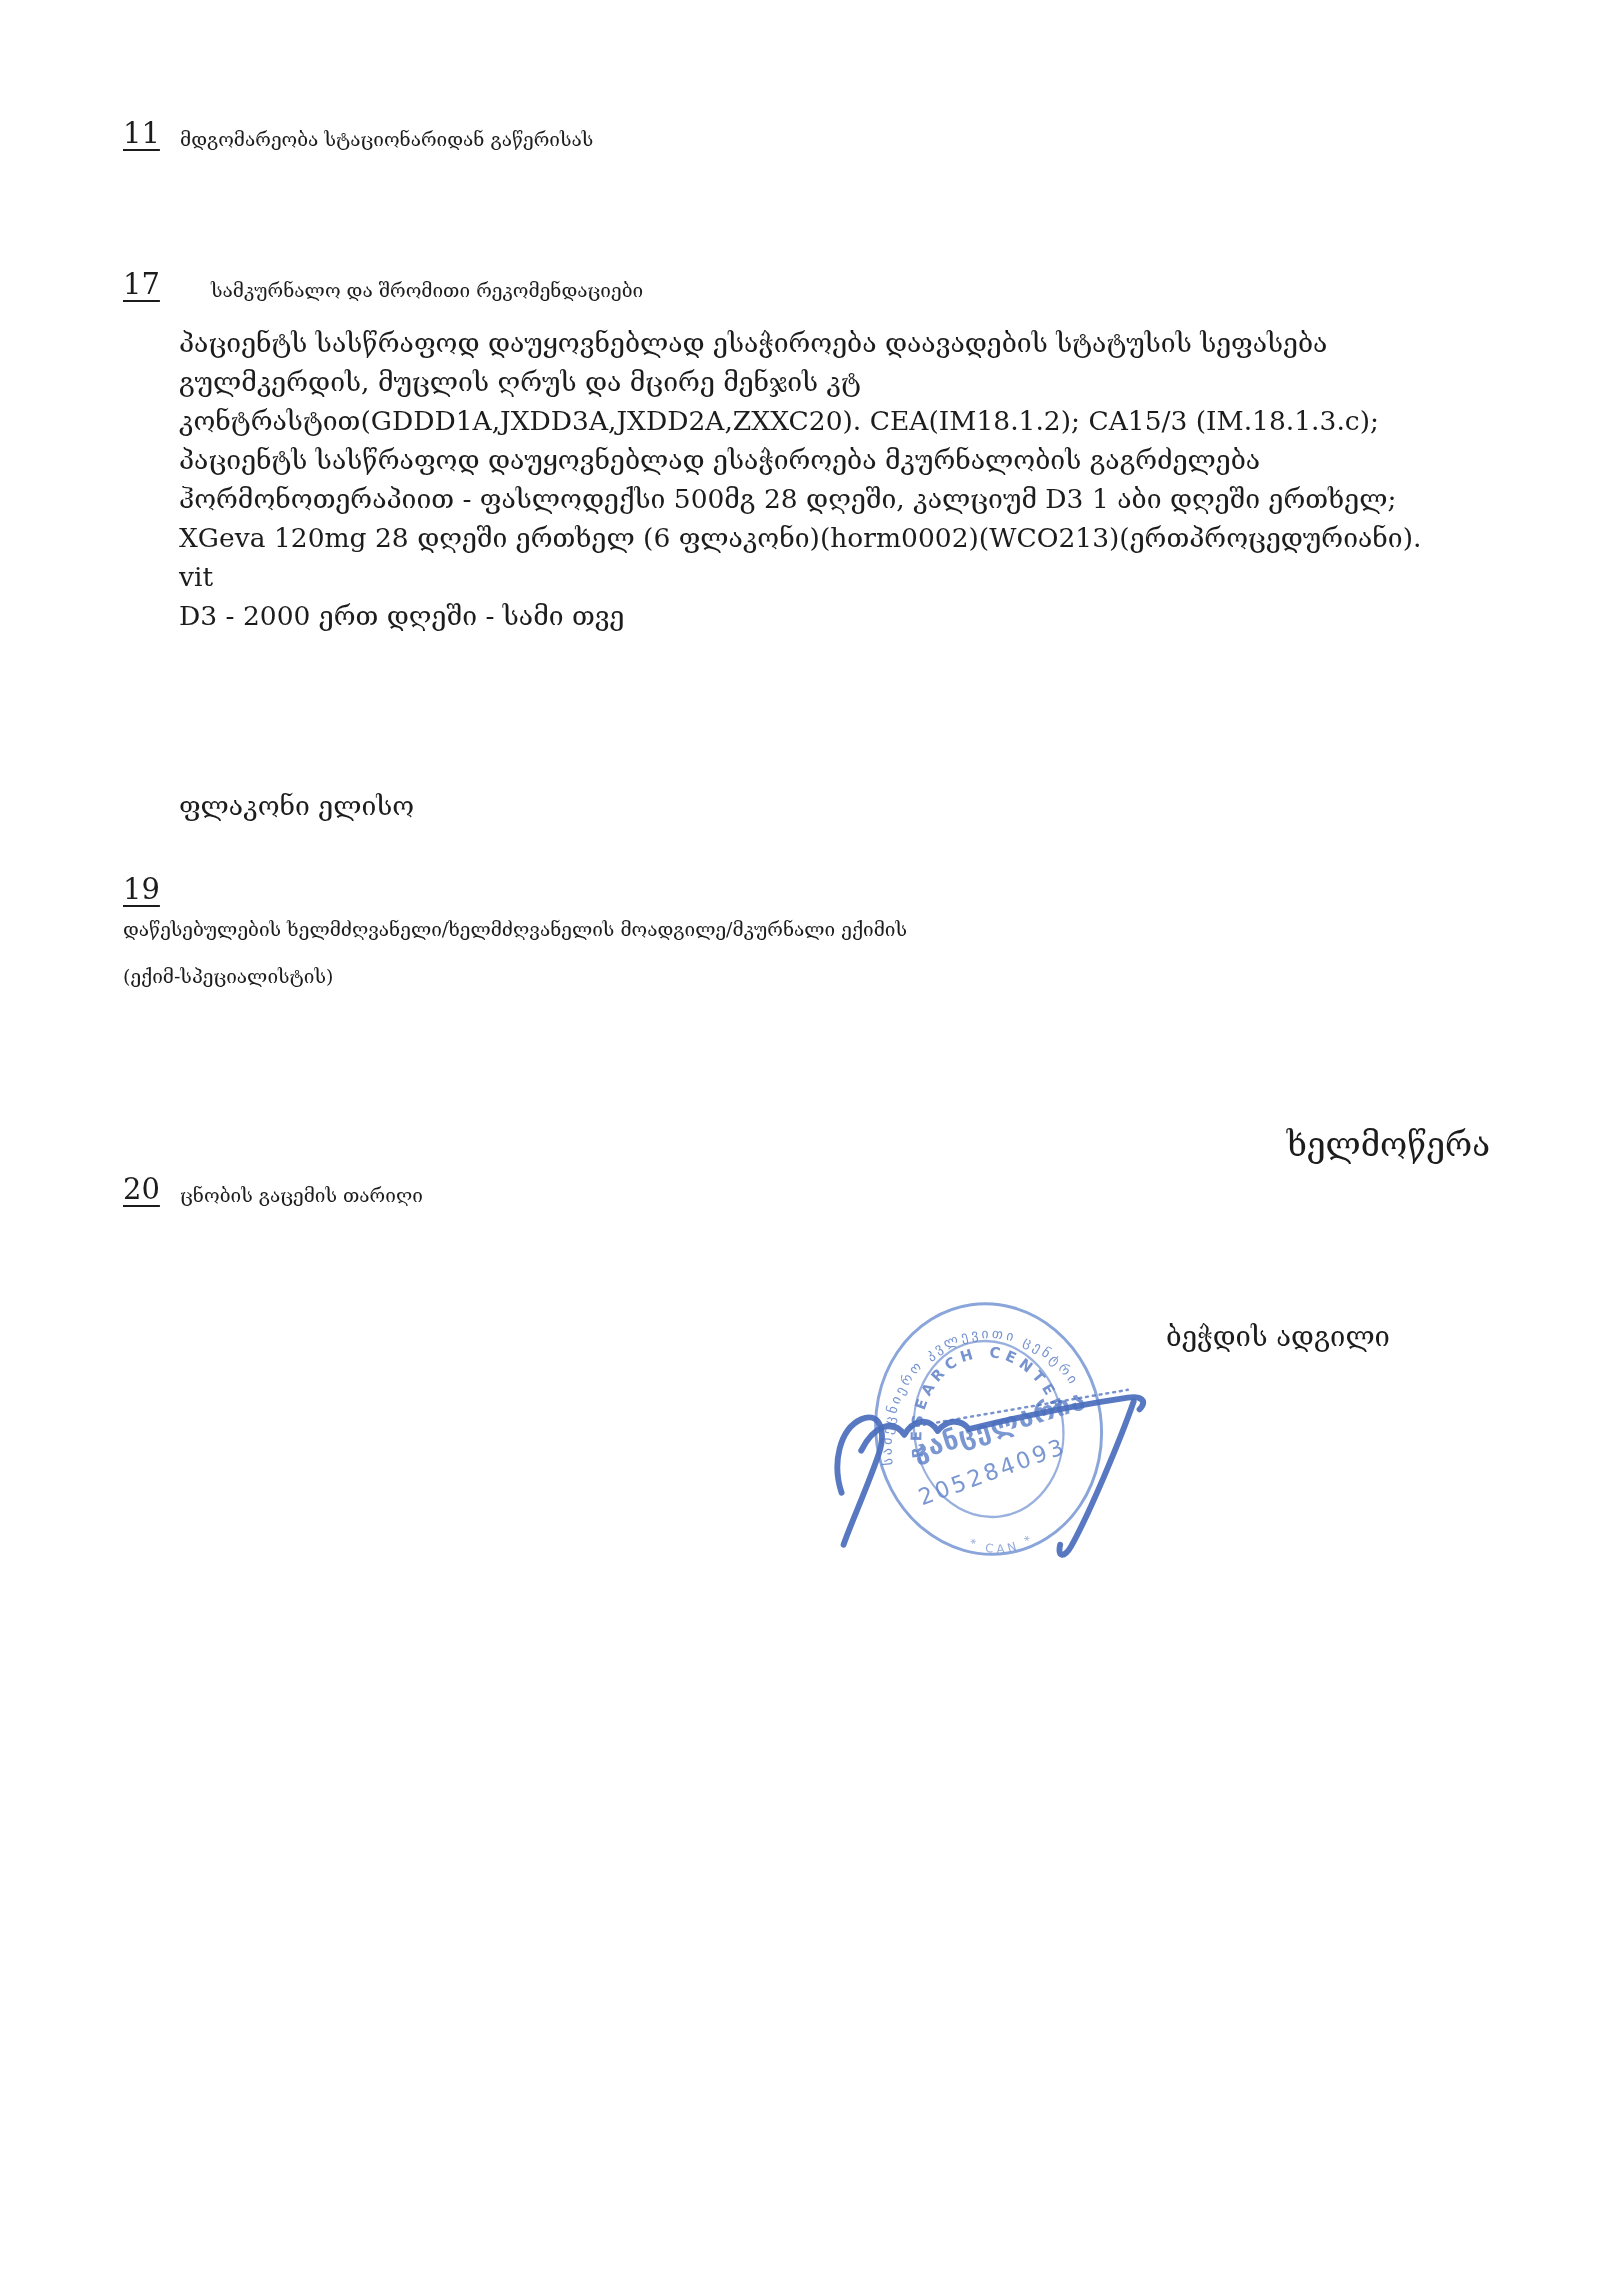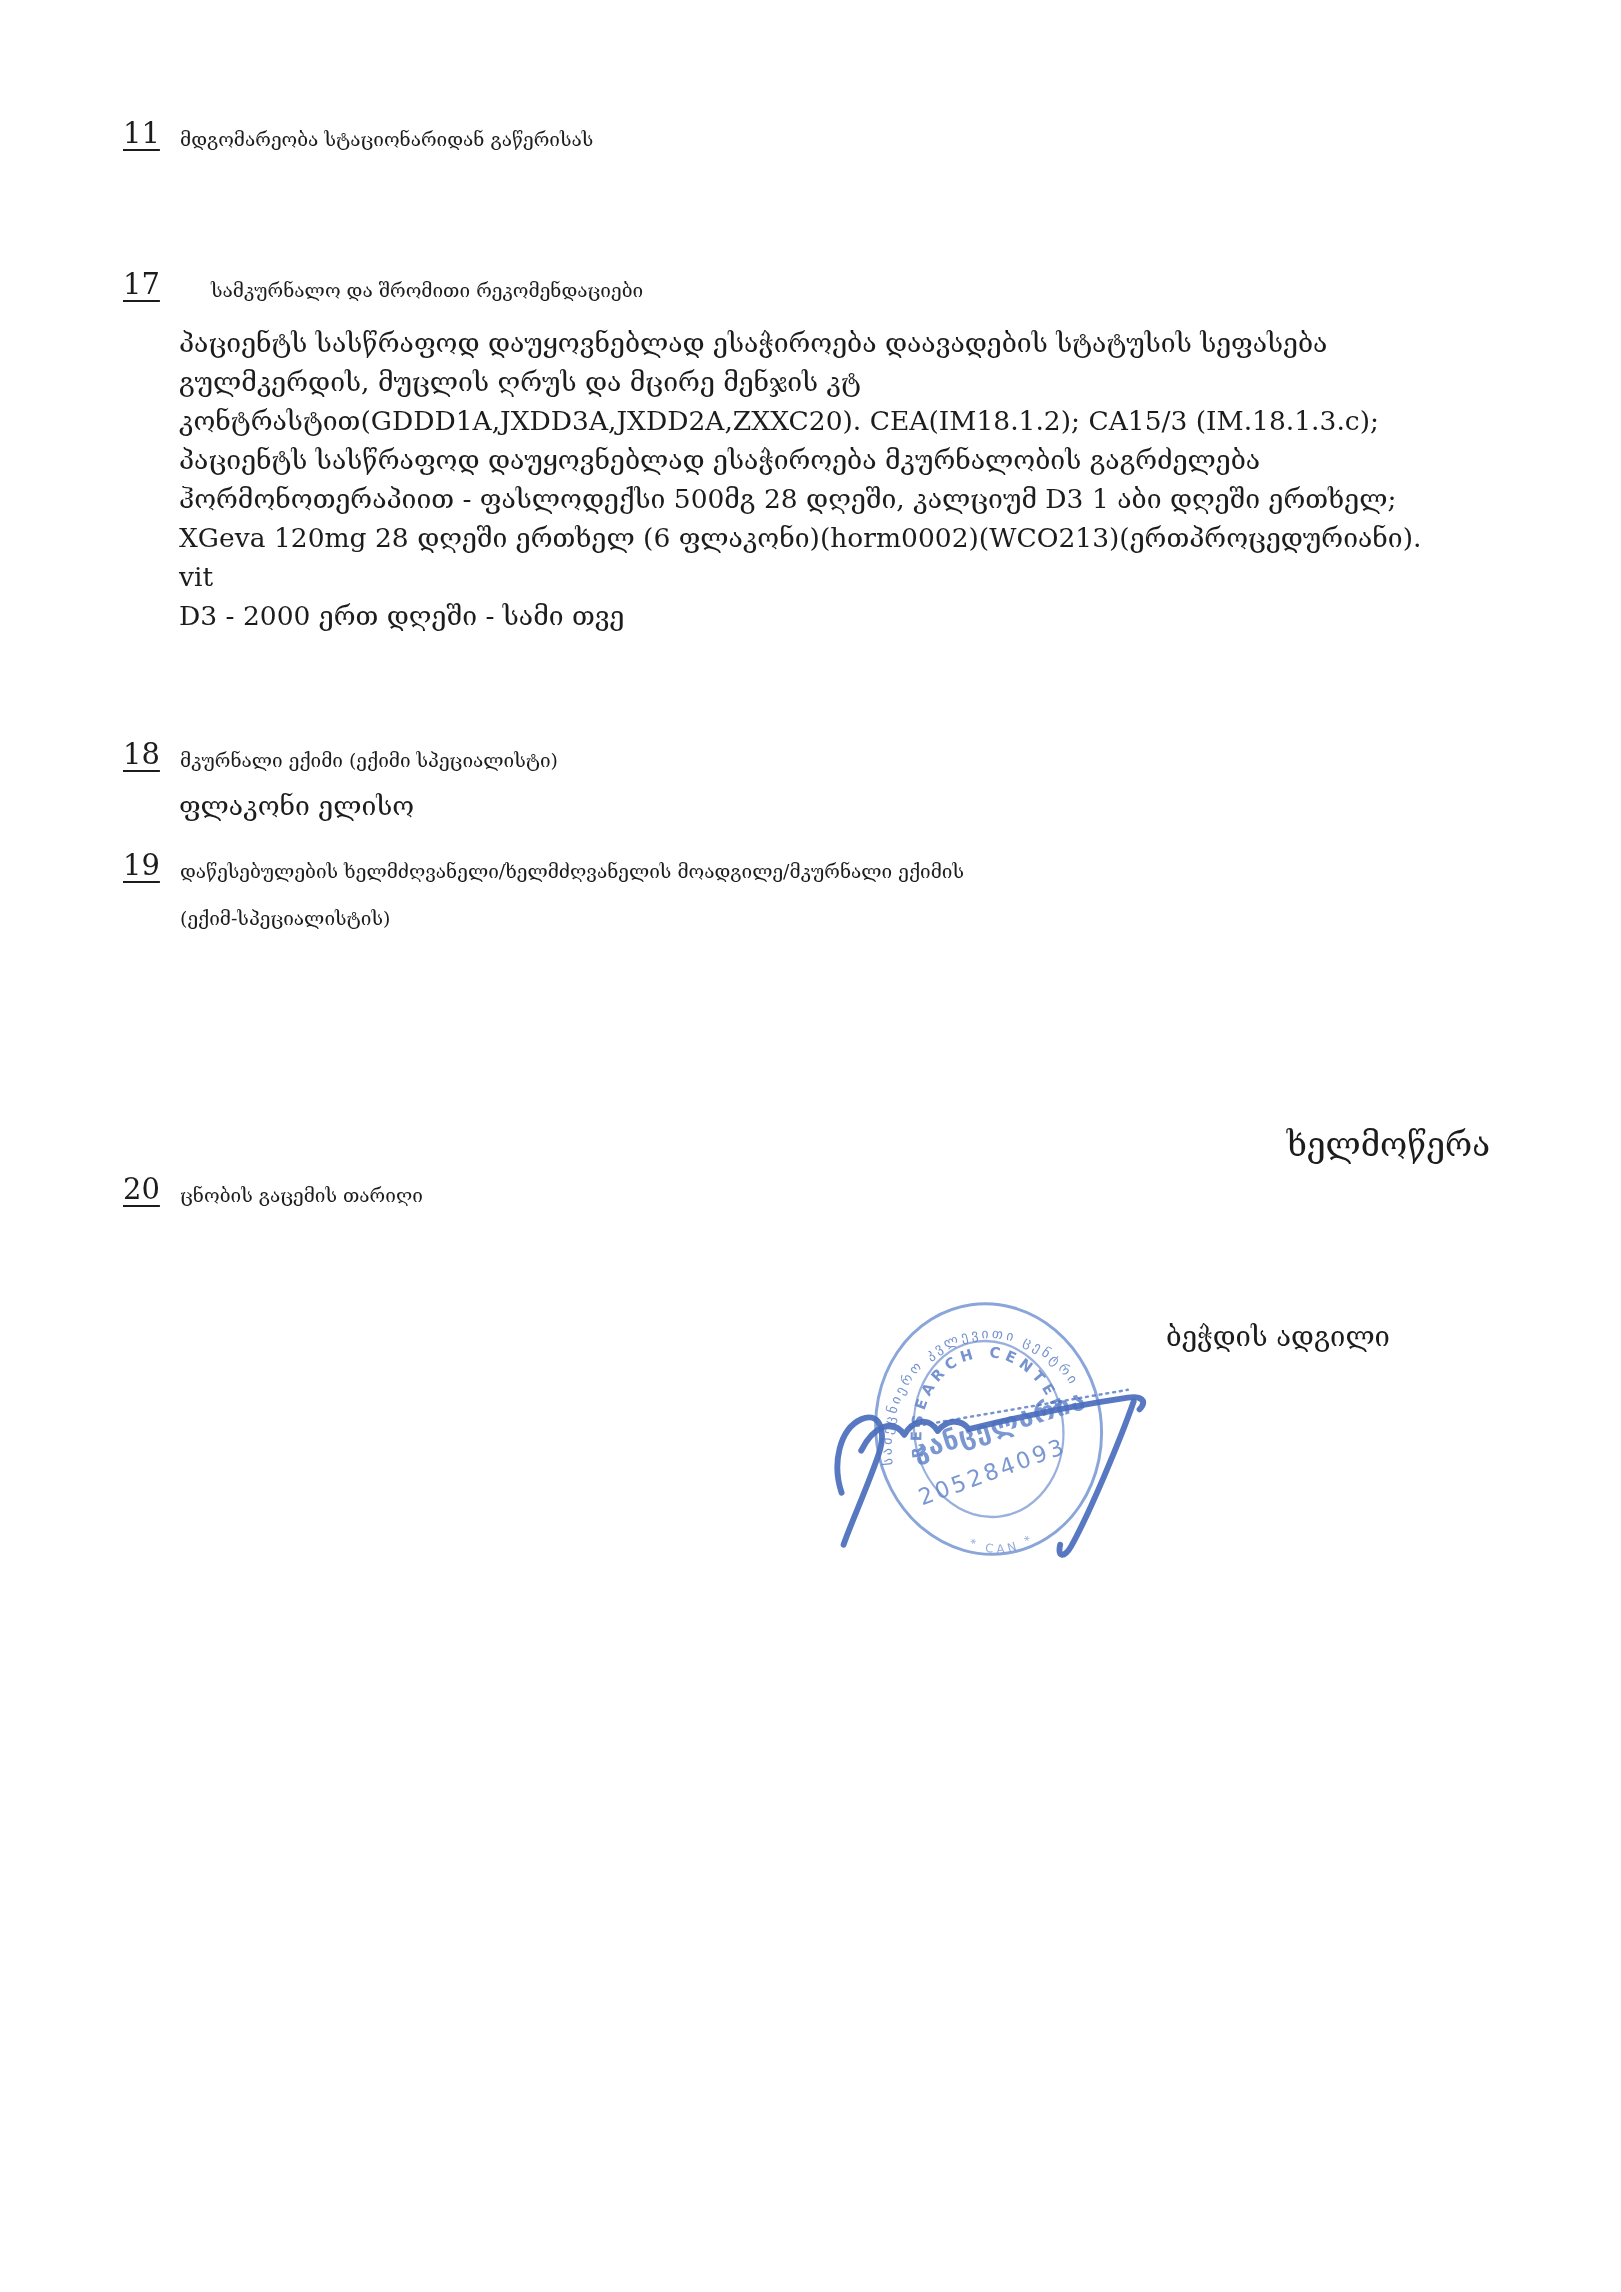--- a/index.html
+++ b/index.html
@@ -25,21 +25,21 @@
     font-size: 19px;
     line-height: 47px;
     text-underline-offset: 6.9px;
     text-decoration-thickness: 2px;
     white-space: pre-line;
     max-width: 1304px;
   }
   .s16 { top: 116px; }
   .s17 { top: 267px; gap: 31px; }
   .s18 { top: 737px; }
-  .s19 { top: 848px; }
+  .s19 { top: 872px; flex-direction: column; }
   .s20 { top: 1172px; }
 
   .body-text {
     position: absolute; left: 179px; top: 323px;
     width: 1274px;
     font-size: 26.5px; line-height: 39px;
     white-space: pre-line;
   }
   .doctor-name {
     position: absolute; left: 179px; top: 790px;
@@ -85,24 +85,20 @@
     <span class="title">სამკურნალო და შრომითი რეკომენდაციები</span>
   </div>
   <div class="body-text">პაციენტს  სასწრაფოდ დაუყოვნებლად ესაჭიროება დაავადების სტატუსის სეფასება
 გულმკერდის, მუცლის ღრუს და მცირე მენჯის კტ
 კონტრასტით(GDDD1A,JXDD3A,JXDD2A,ZXXC20). CEA(IM18.1.2); CA15/3 (IM.18.1.3.c);
 პაციენტს  სასწრაფოდ დაუყოვნებლად ესაჭიროება მკურნალობის გაგრძელება
 ჰორმონოთერაპიით - ფასლოდექსი 500მგ 28 დღეში, კალციუმ D3 1 აბი დღეში ერთხელ;
 XGeva 120mg 28 დღეში ერთხელ (6 ფლაკონი)(horm0002)(WCO213)(ერთპროცედურიანი). vit
 D3 - 2000 ერთ დღეში - სამი თვე</div>
 
-  <div class="section s18">
-    <span class="num">18</span>
-    <span class="title">მკურნალი ექიმი (ექიმი სპეციალისტი)</span>
-  </div>
   <div class="doctor-name">ფლაკონი ელისო</div>
 
   <div class="section s19">
     <span class="num">19</span>
     <span class="title">დაწესებულების ხელმძღვანელი/ხელმძღვანელის მოადგილე/მკურნალი ექიმის
 (ექიმ-სპეციალისტის)</span>
   </div>
 
   <div class="signature-label">ხელმოწერა</div>
 

